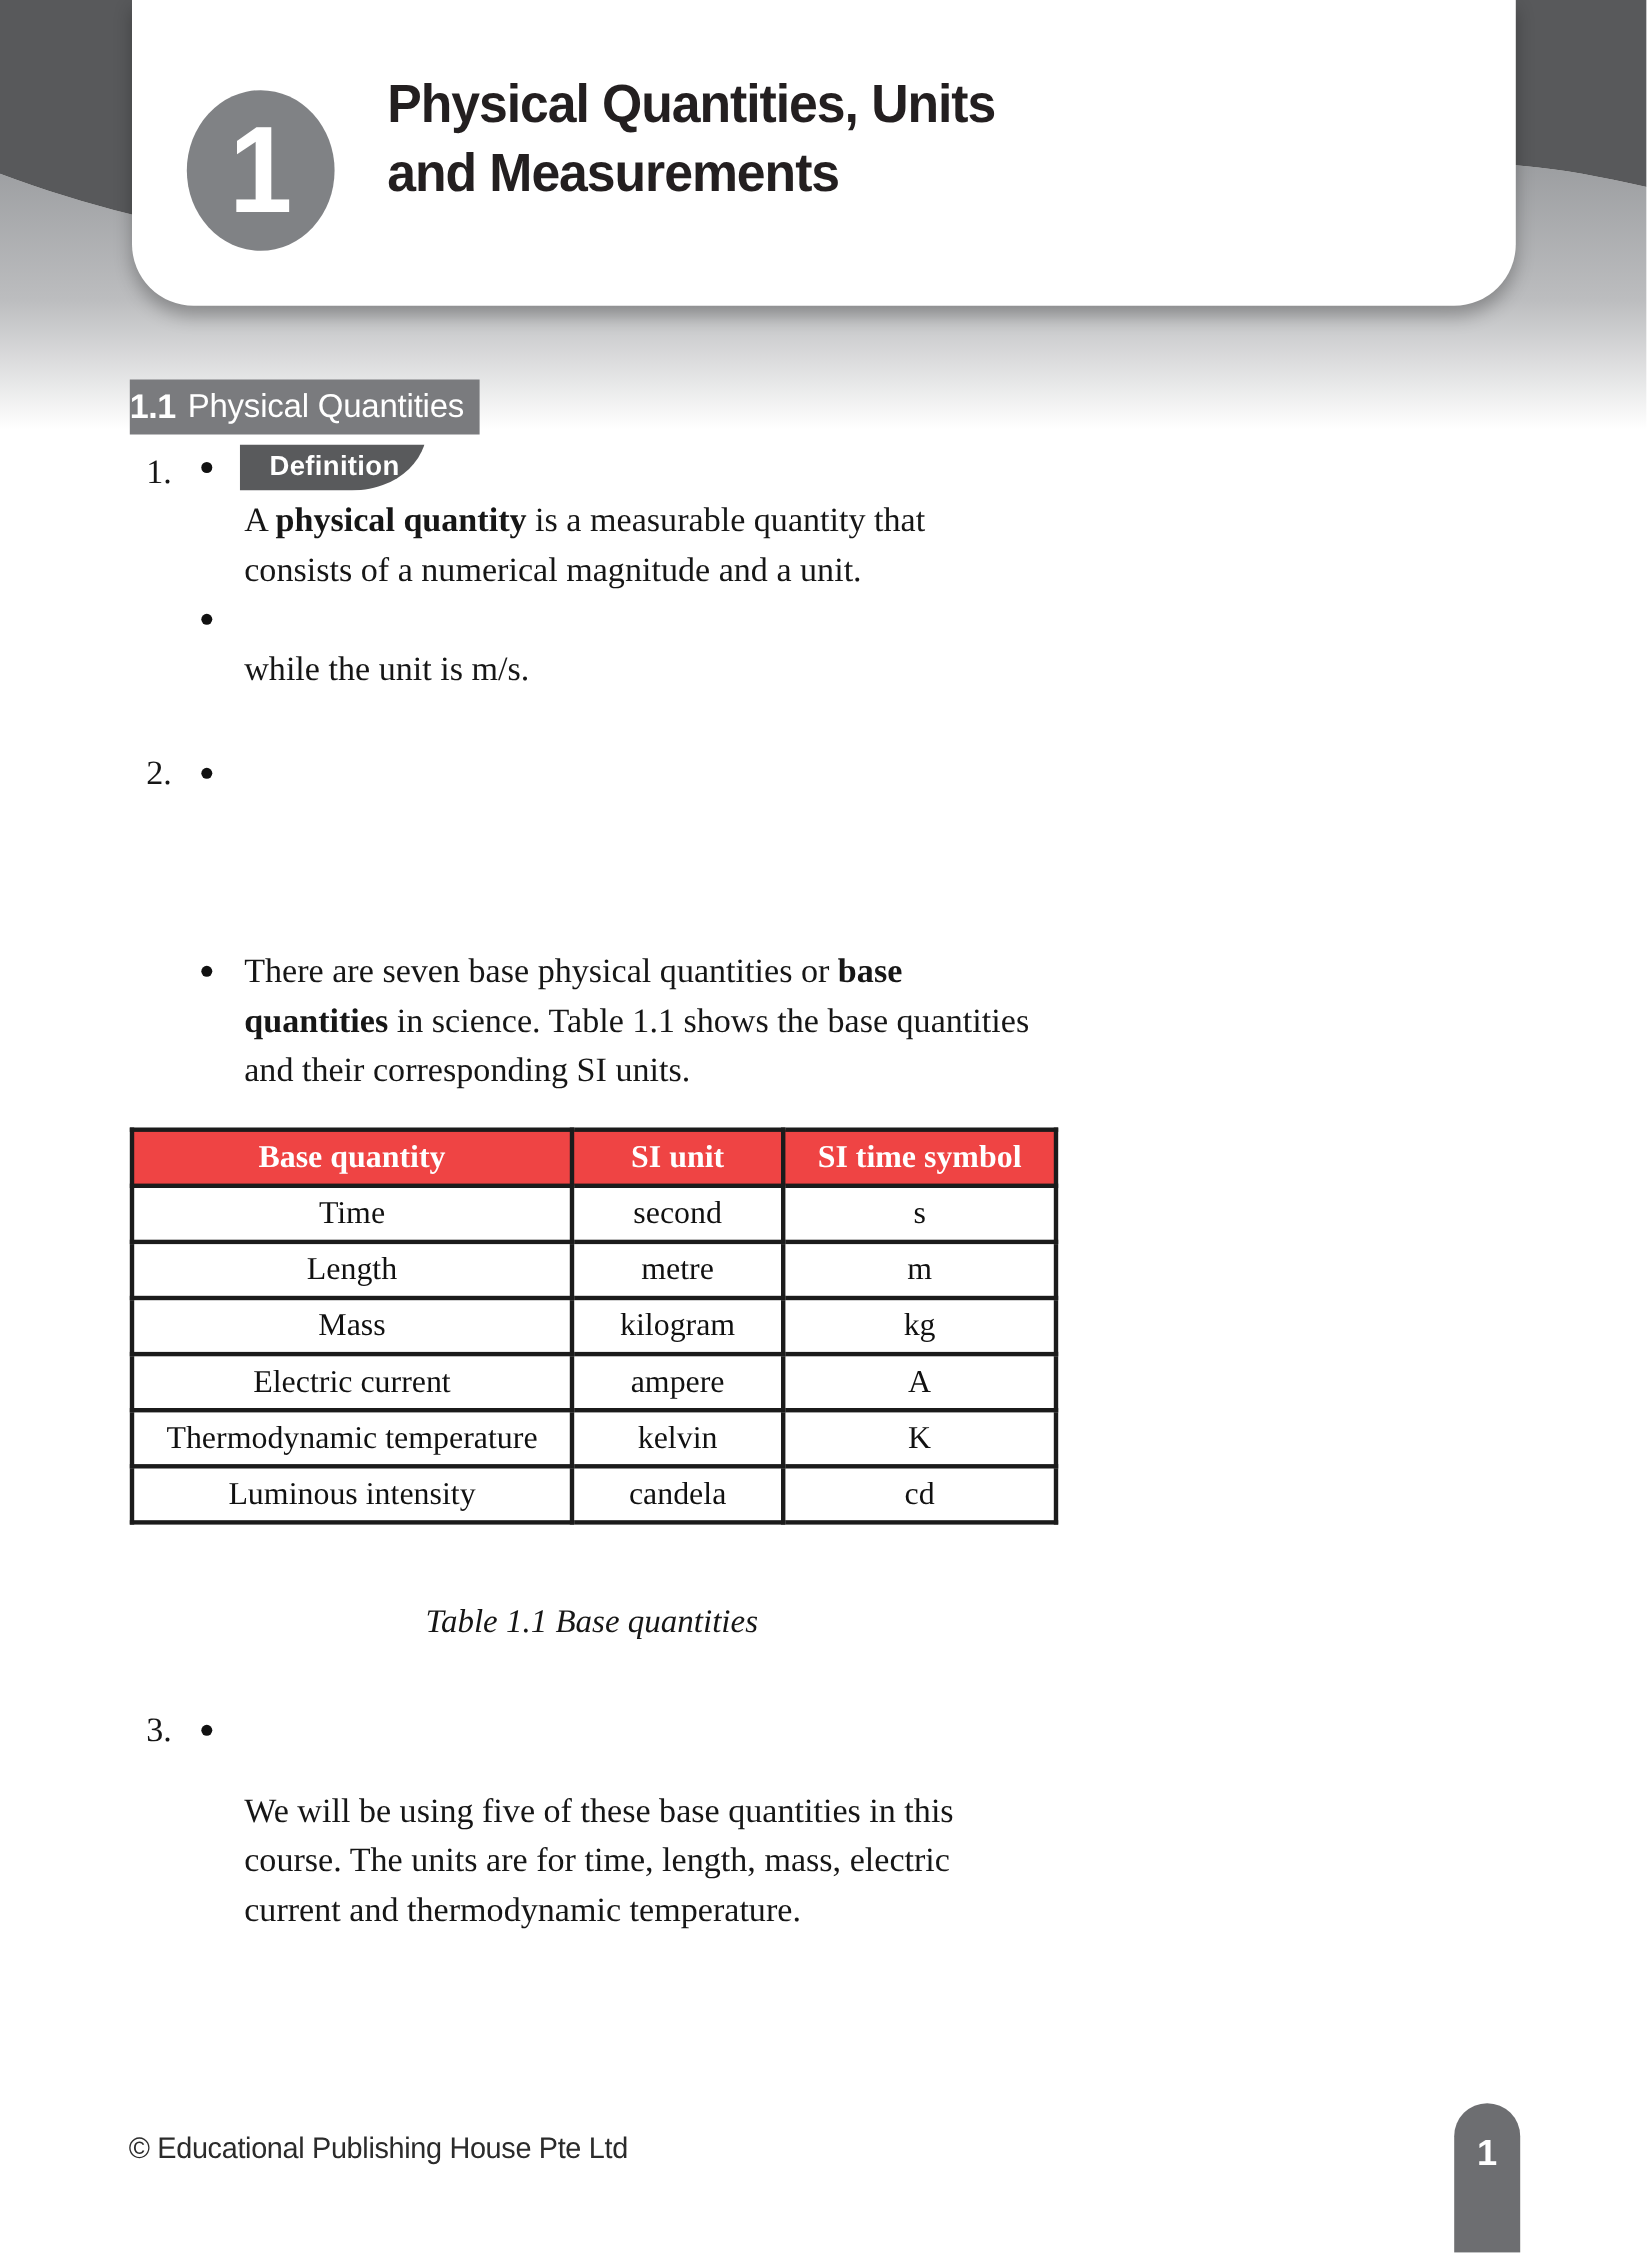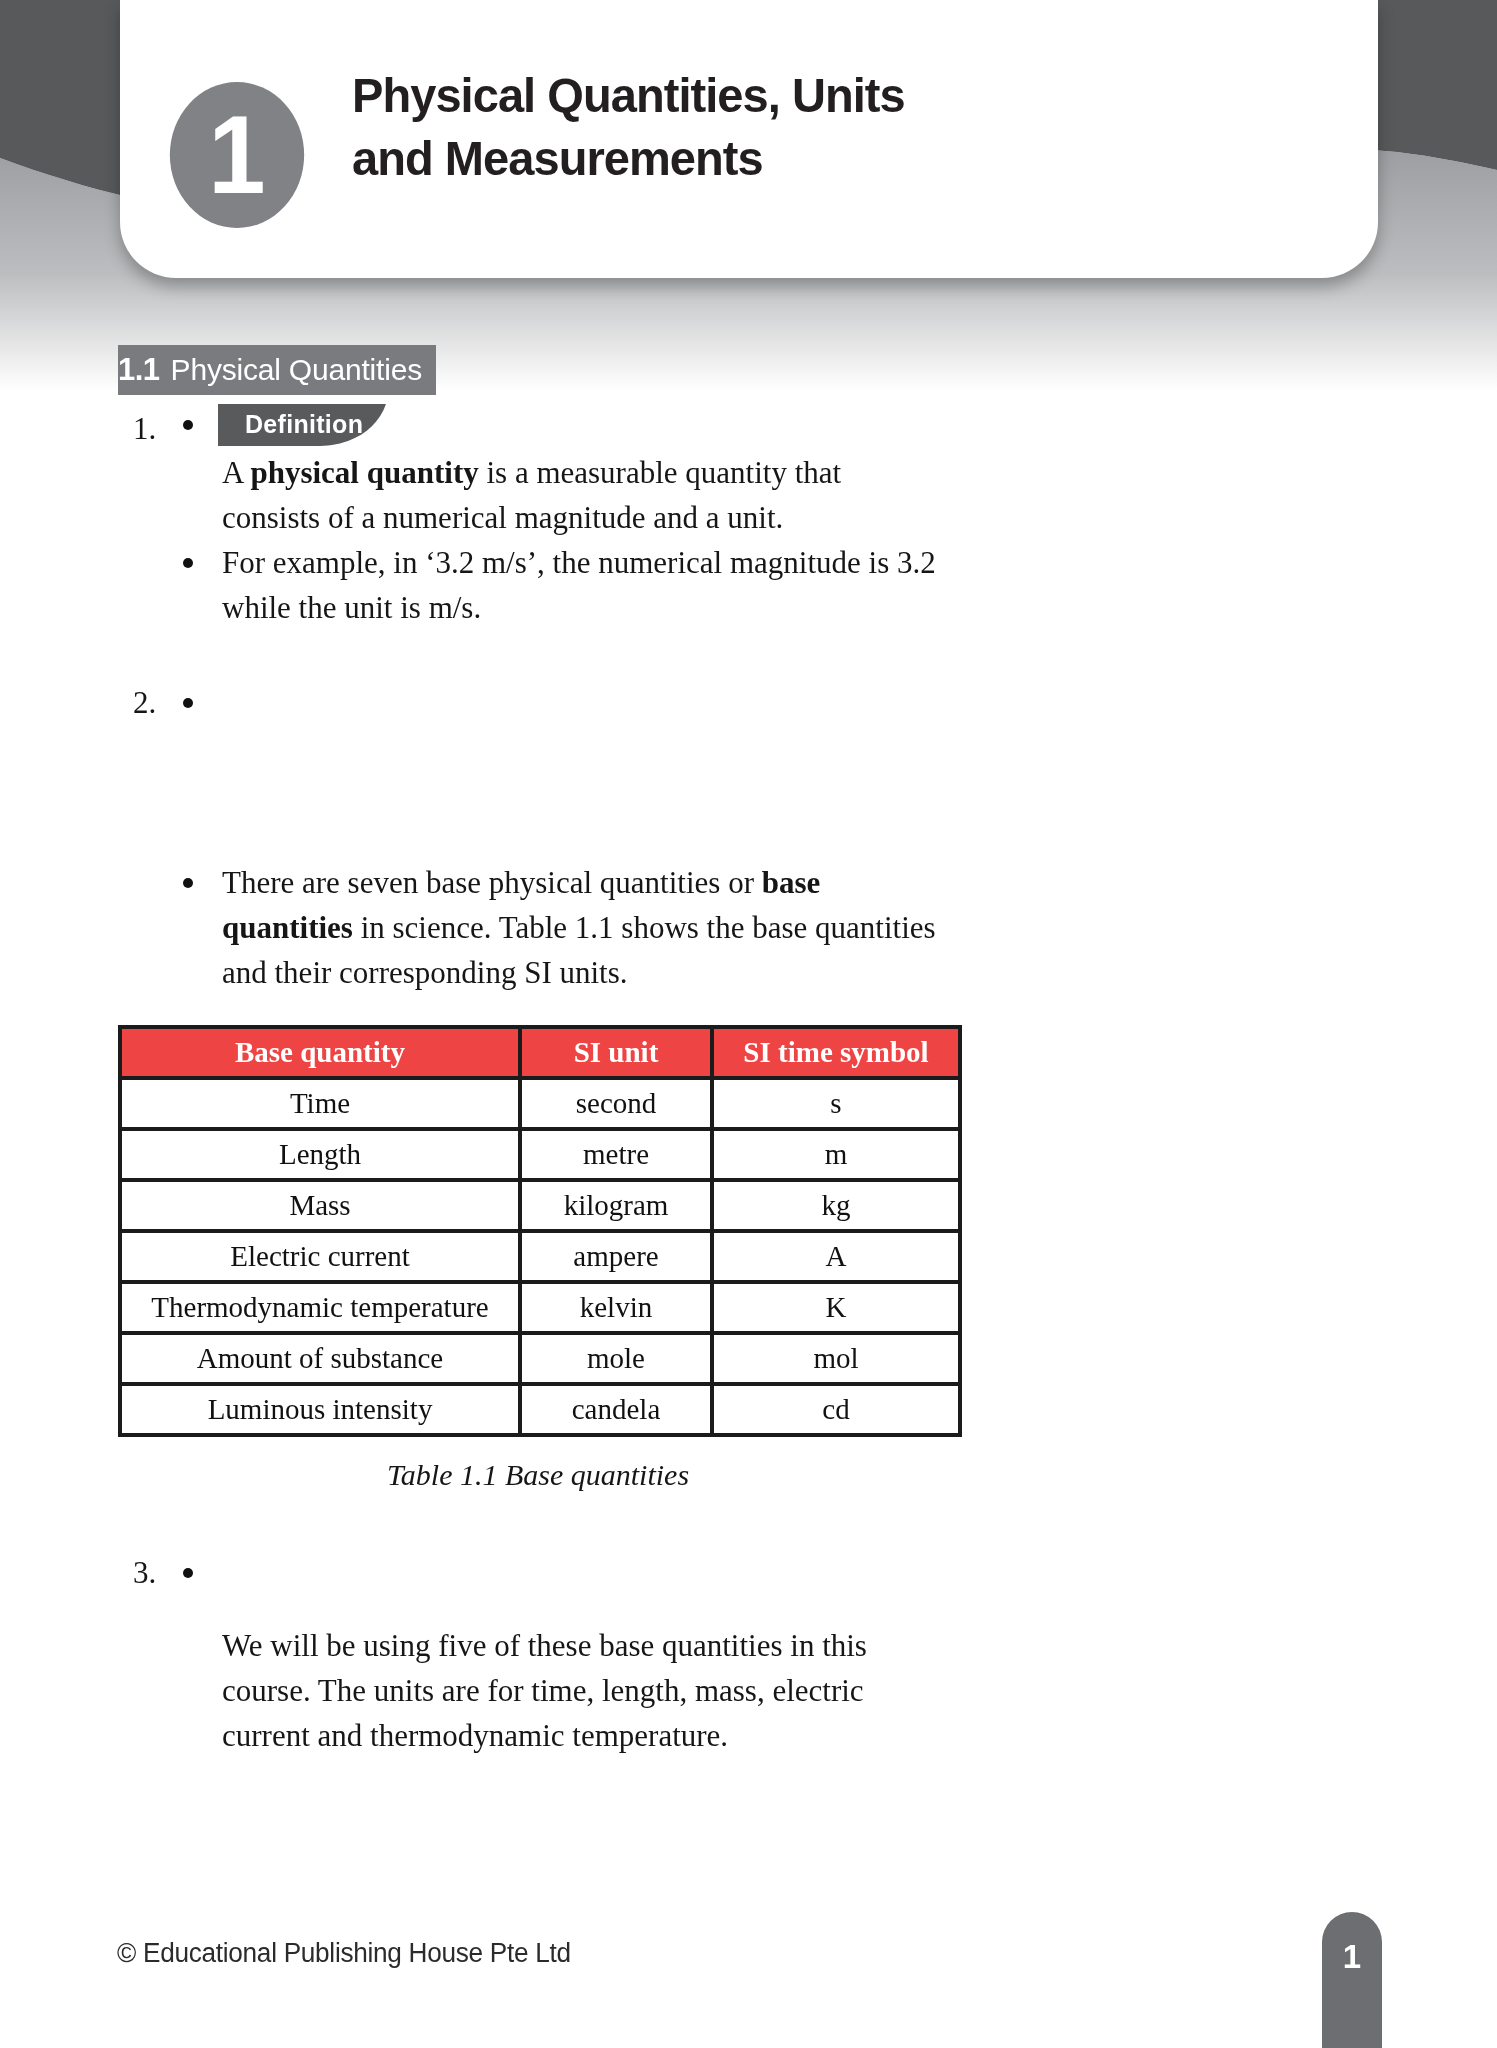--- a/index.html
+++ b/index.html
@@ -123,21 +123,21 @@
   <div class="def-badge">
     <svg viewBox="0 0 168 42" preserveAspectRatio="none">
       <path d="M0,0 H168 C162,17 149,30 130,37 C119,41 109,42 98,42 H0 Z" fill="#595A5C"></path>
     </svg>
     <span class="def-label">Definition</span>
   </div>
 
   <div class="abs para" style="left:222px;top:450px;"><span>A </span><b>physical quantity</b><span> is a measurable quantity that</span><br><span>consists of a numerical magnitude and a unit.</span></div>
 
   <div class="abs bullet" style="left:183px;top:558px;"></div>
-  <div class="abs para" style="left:222px;top:540px;"><span>For example, in ‘3.2 m/s’, the numerical magnitude is 3.2</span><br><span>while the unit is m/s.</span></div>
+  <div class="abs para" style="left:222px;top:540px;"><br><span>while the unit is m/s.</span></div>
 
   <div class="abs item-num" style="left:133px;top:680px;">2.</div>
   <div class="abs bullet" style="left:183px;top:698px;"></div>
 
   <div class="abs bullet" style="left:183px;top:878px;"></div>
   <div class="abs para" style="left:222px;top:860px;"><span>There are seven base physical quantities or </span><b>base</b><br><b>quantities</b><span> in science. Table 1.1 shows the base quantities</span><br><span>and their corresponding SI units.</span></div>
 
   <table class="si-table">
     <colgroup>
         <col class="col-q">
@@ -171,25 +171,20 @@
         <td>Electric current</td>
         <td>ampere</td>
         <td>A</td>
       </tr>
       <tr>
         <td>Thermodynamic temperature</td>
         <td>kelvin</td>
         <td>K</td>
       </tr>
       <tr>
-        <td>Amount of substance</td>
-        <td>mole</td>
-        <td>mol</td>
-      </tr>
-      <tr>
         <td>Luminous intensity</td>
         <td>candela</td>
         <td>cd</td>
       </tr>
     </tbody>
   </table>
   <div class="table-caption">Table 1.1 Base quantities</div>
 
   <div class="abs item-num" style="left:133px;top:1550px;">3.</div>
   <div class="abs bullet" style="left:183px;top:1568px;"></div>

